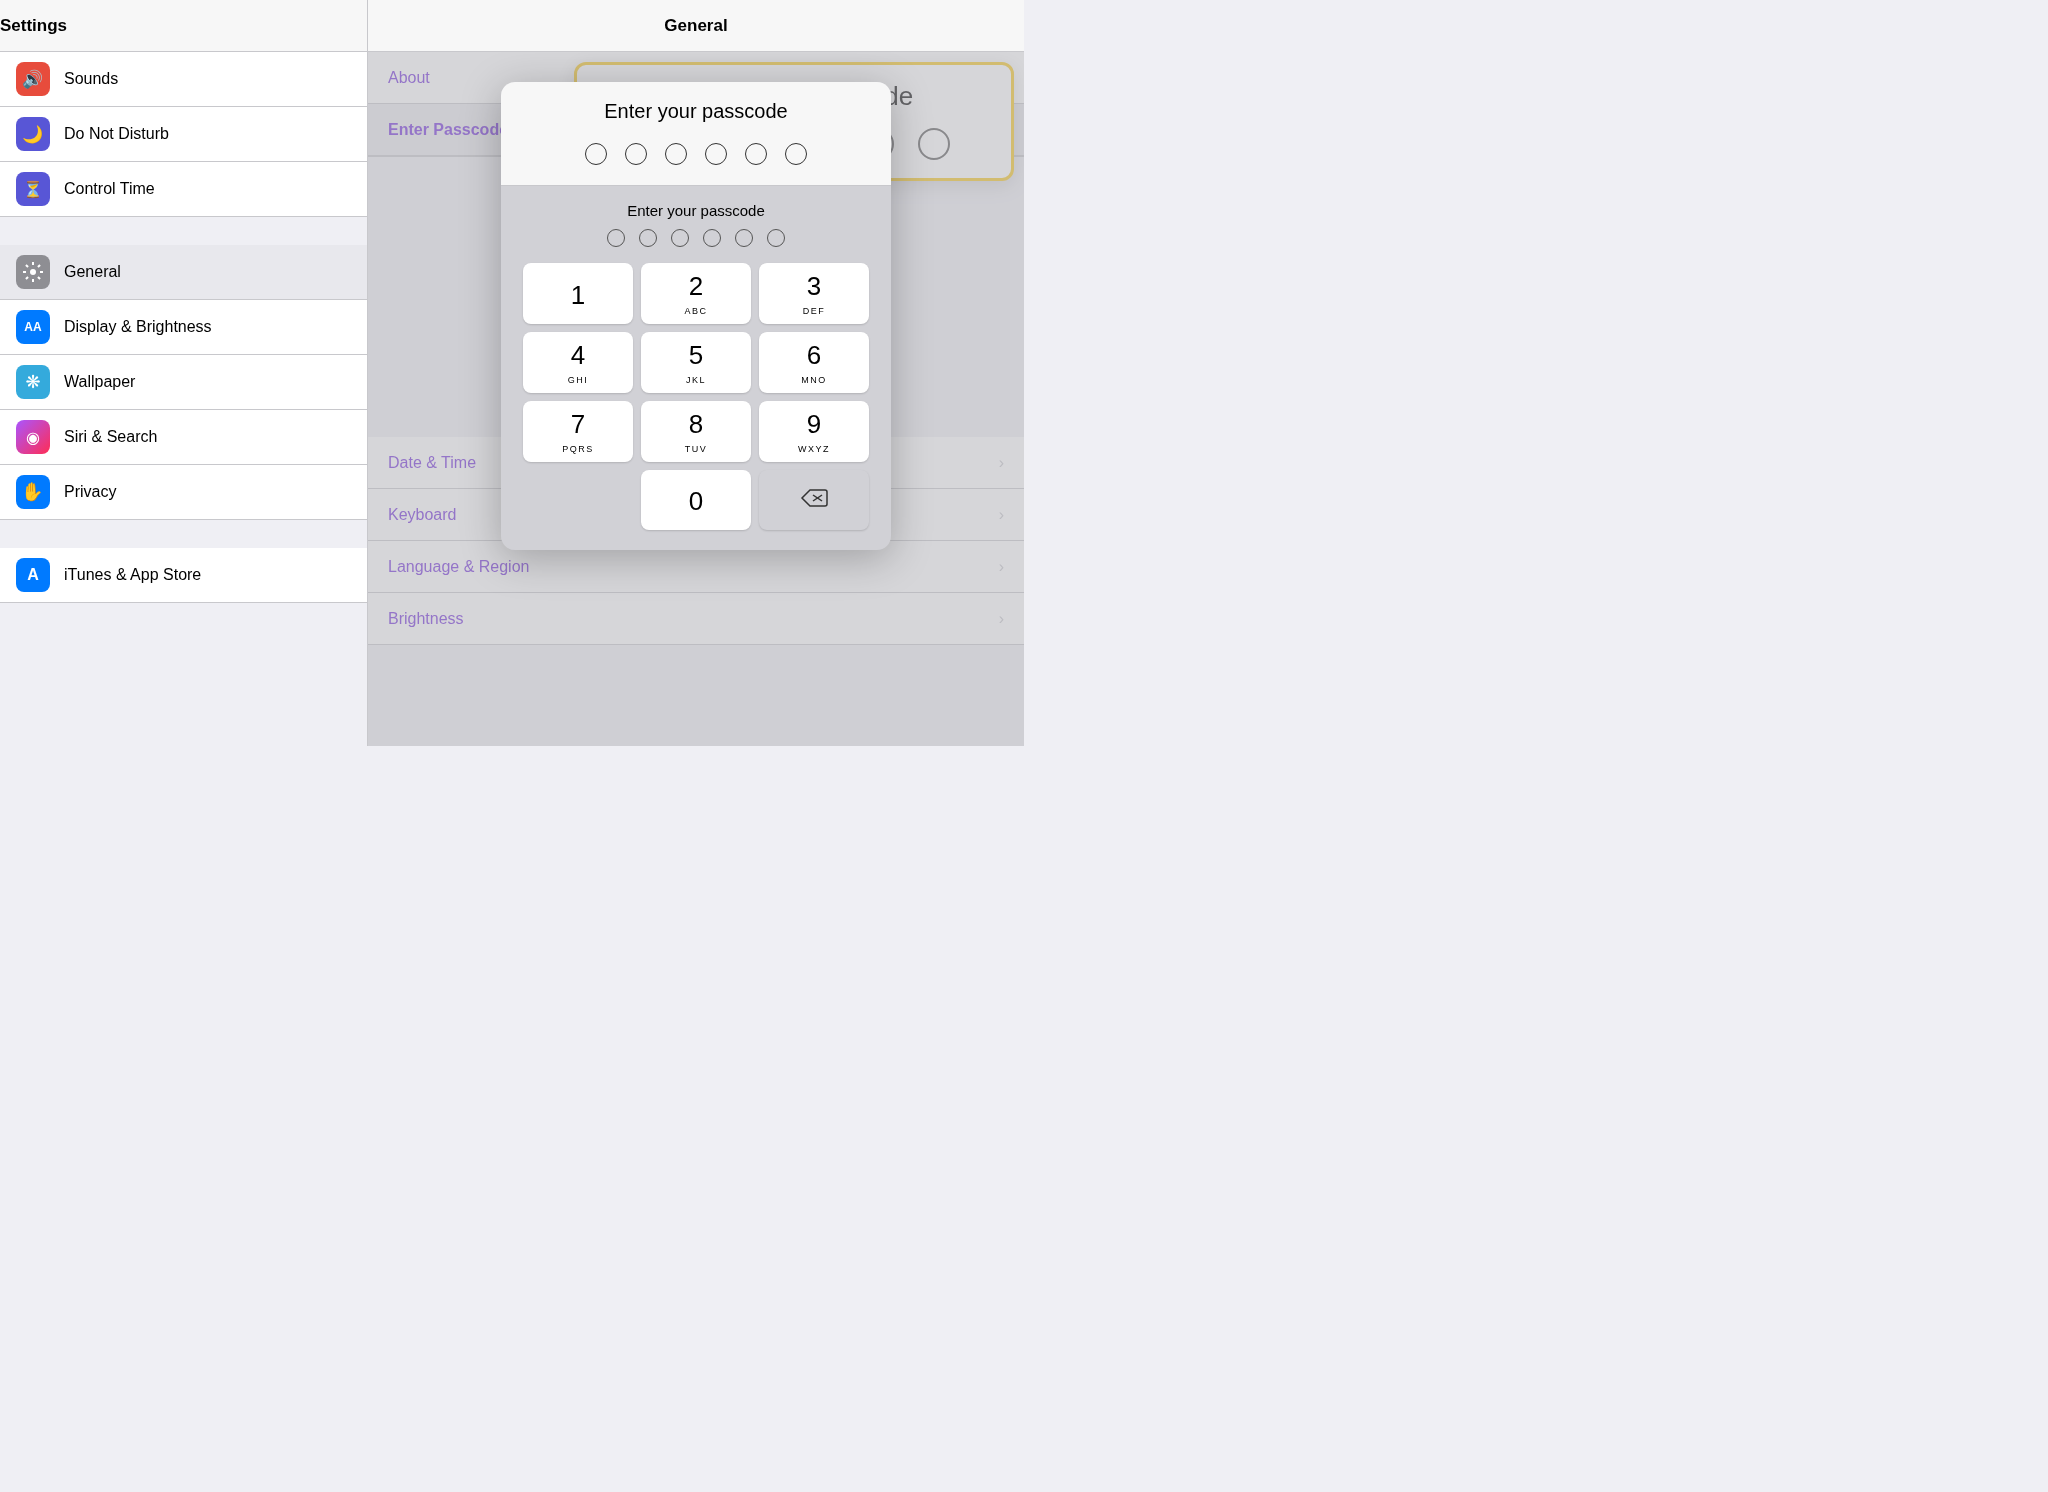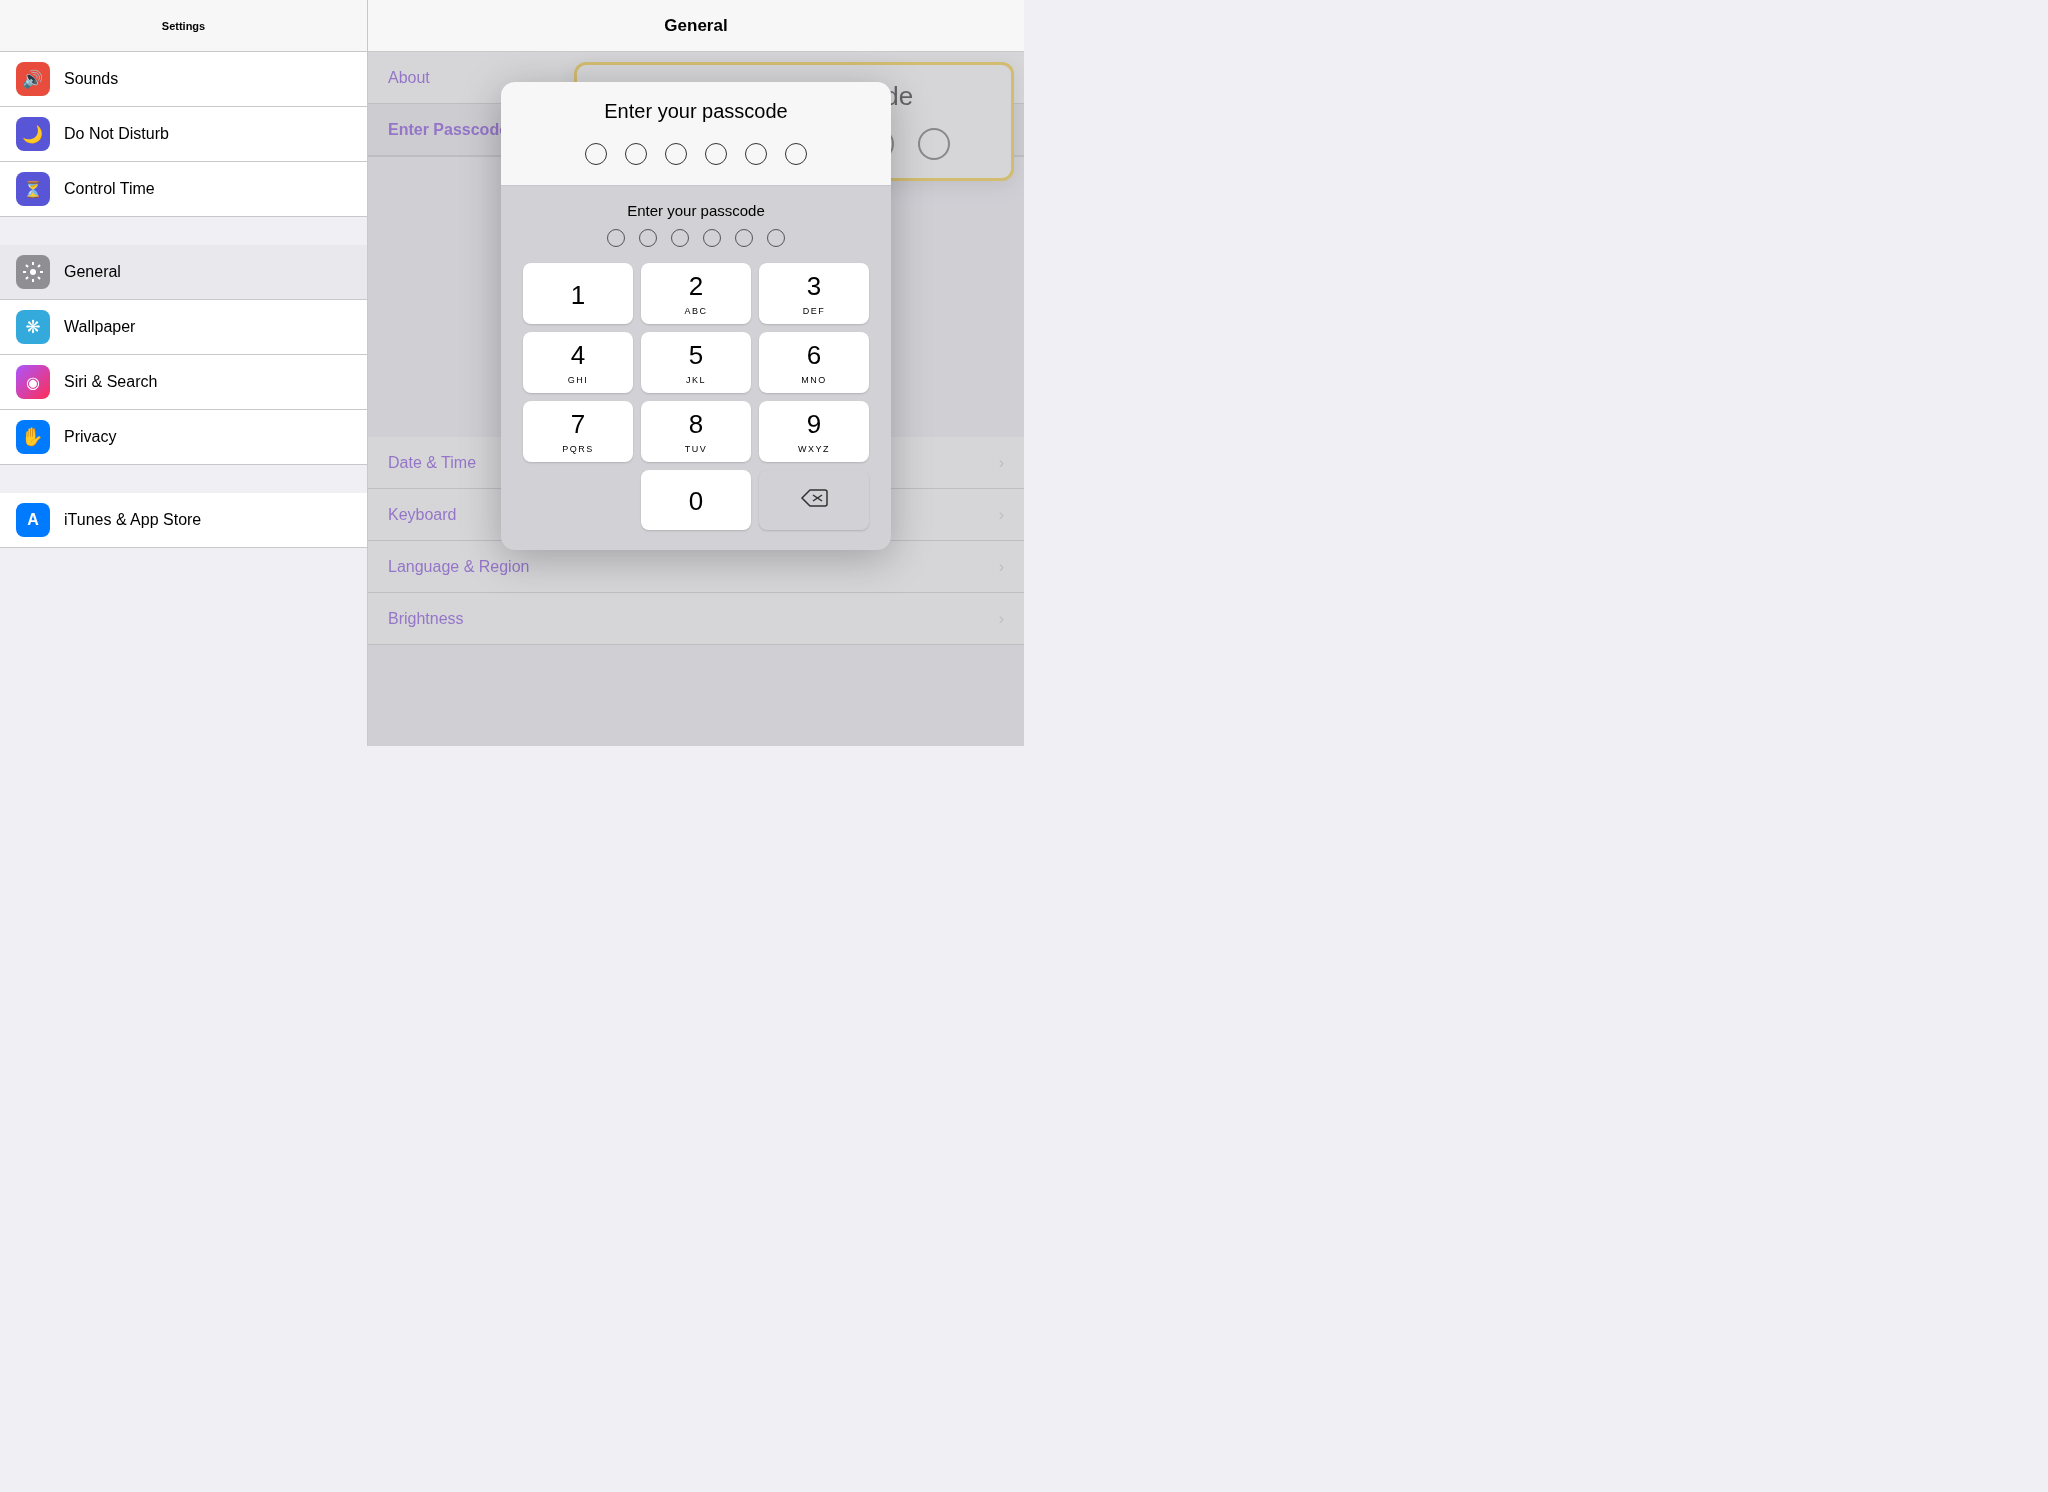--- a/index.html
+++ b/index.html
@@ -17,22 +17,21 @@
     .header-row {
       display: flex;
       height: 52px;
       background: #f7f7f7;
       border-bottom: 1px solid #c8c8cc;
     }
     .header-left {
       width: 368px;
       display: flex;
       align-items: center;
-      justify-content: center;
-      font-size: 11px;
+      font-size: 17px;
       font-weight: 600;
       color: #000;
       border-right: 1px solid #c8c8cc;
     }
     .header-right {
       flex: 1;
       display: flex;
       align-items: center;
       justify-content: center;
       font-size: 17px;
@@ -307,20 +306,26 @@
       <div class="icon-wrap" style="background:#8e8e93;">
         <svg width="20" height="20" viewBox="0 0 20 20" fill="white">
           <circle cx="10" cy="10" r="3"></circle>
           <path d="M10 0v3M10 17v3M0 10h3M17 10h3M2.93 2.93l2.12 2.12M14.95 14.95l2.12 2.12M2.93 17.07l2.12-2.12M14.95 5.05l2.12-2.12" stroke="white" stroke-width="2"></path>
         </svg>
       </div>
       <span class="item-label">General</span>
     </div>
 
 
+    <div class="sidebar-item">
+      <div class="icon-wrap" style="background:#007aff;">
+        <span style="color:#fff;font-size:12px;font-weight:700;">AA</span>
+      </div>
+      <span class="item-label">Display &amp; Brightness</span>
+    </div>
 
     <div class="sidebar-item">
       <div class="icon-wrap" style="background:#34aadc;">
         <span style="color:#fff;font-size:18px;">❋</span>
       </div>
       <span class="item-label">Wallpaper</span>
     </div>
 
     <div class="sidebar-item">
       <div class="icon-wrap" style="background:linear-gradient(135deg,#aa55ff,#ff2d55);">

